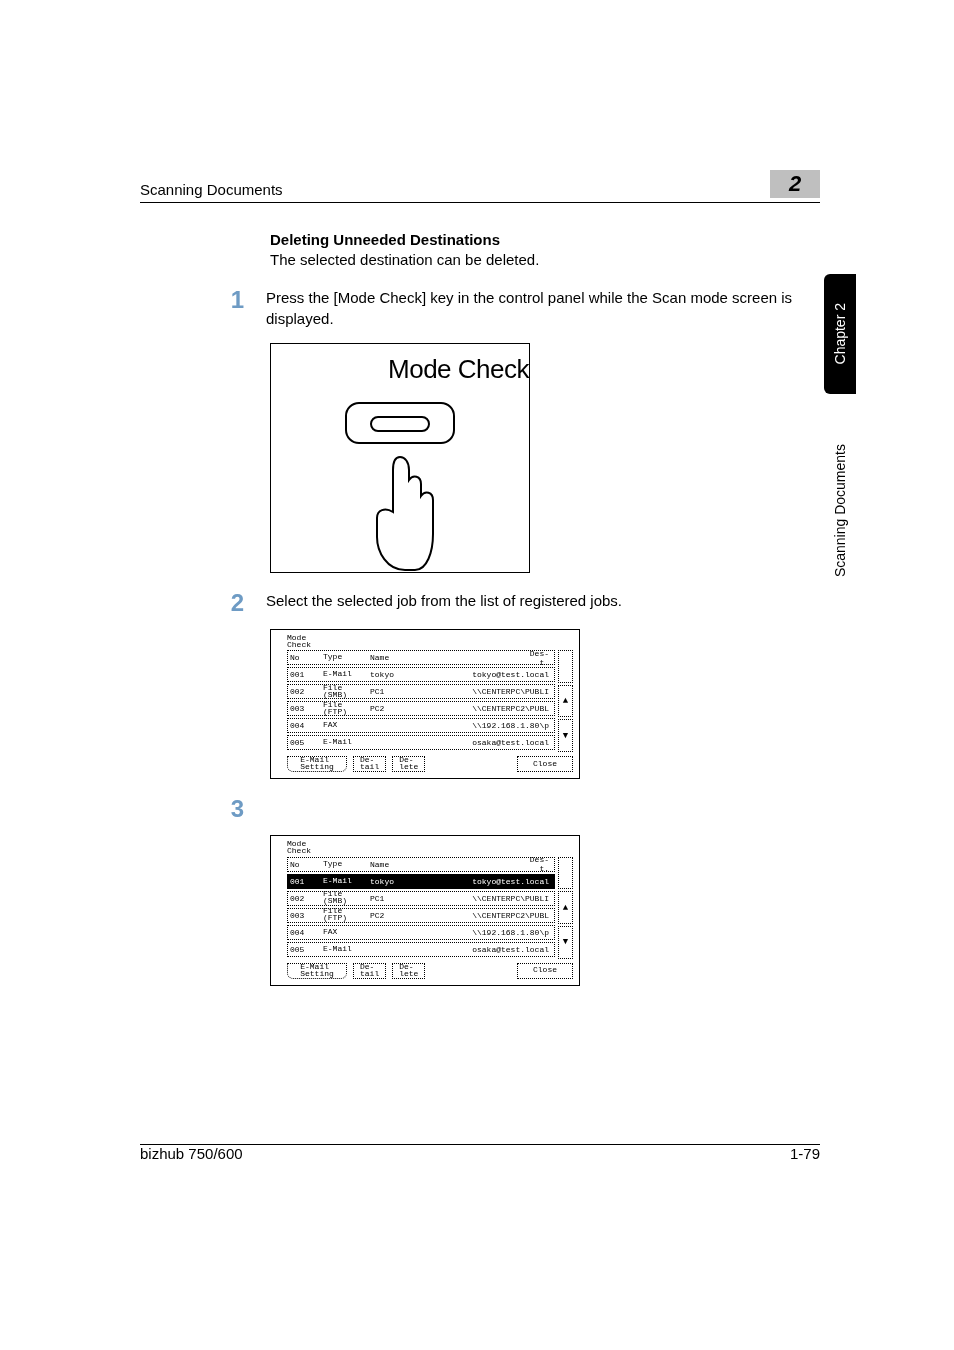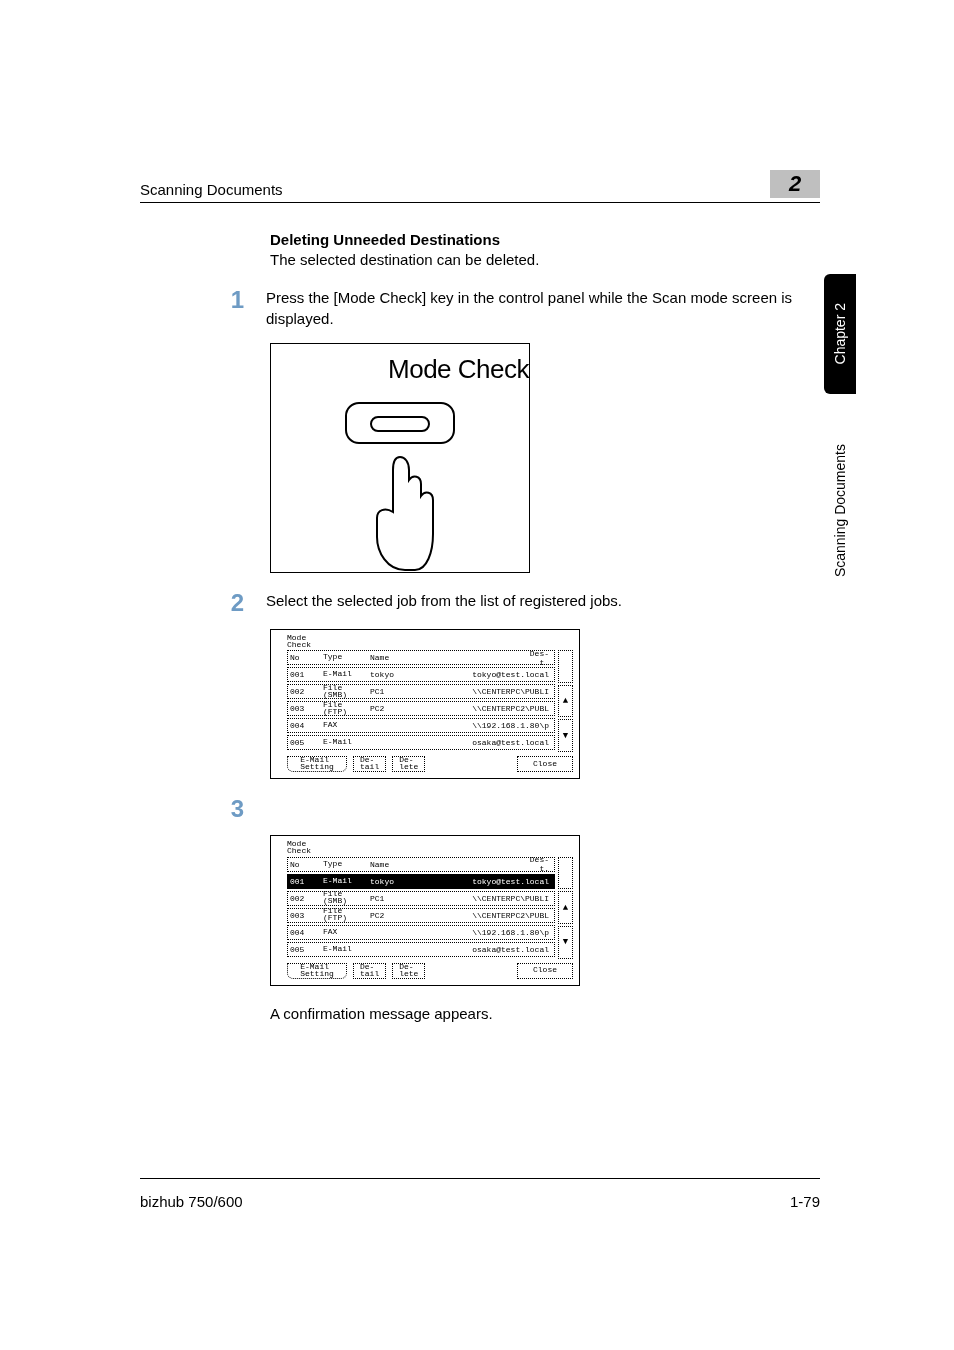--- a/index.html
+++ b/index.html
@@ -194,26 +194,26 @@
     writing-mode: vertical-rl;
     transform: rotate(180deg);
     font-size: 14px;
     white-space: nowrap;
   }
 
   
   .footer {
     position: absolute;
     left: 140px;
-    top: 1178px;
+    top: 1144px;
     width: 680px;
     border-top: 1px solid #000;
     display: flex;
     justify-content: space-between;
-    padding-top: 14px;
+    padding-top: 0;
     font-size: 15px;
   }
 </style>
 </head>
 <body>
 
 <div class="side-tab dark">
   <span class="vtext">Chapter 2</span>
 </div>
 <div class="side-tab light">
@@ -384,21 +384,20 @@
           </div>
         <div class="scr-btn">
             <span><span>De-</span><br><span>lete</span></span>
           </div>
         <div class="scr-btn close">
             <span>Close</span>
           </div>
       </div>
     </div>
 
-    <div class="para">A confirmation message appears.</div>
 
   </div>
 </div>
 
 <div class="footer">
   <div>bizhub 750/600</div>
   <div>1-79</div>
 </div>
 
 </body></html>

